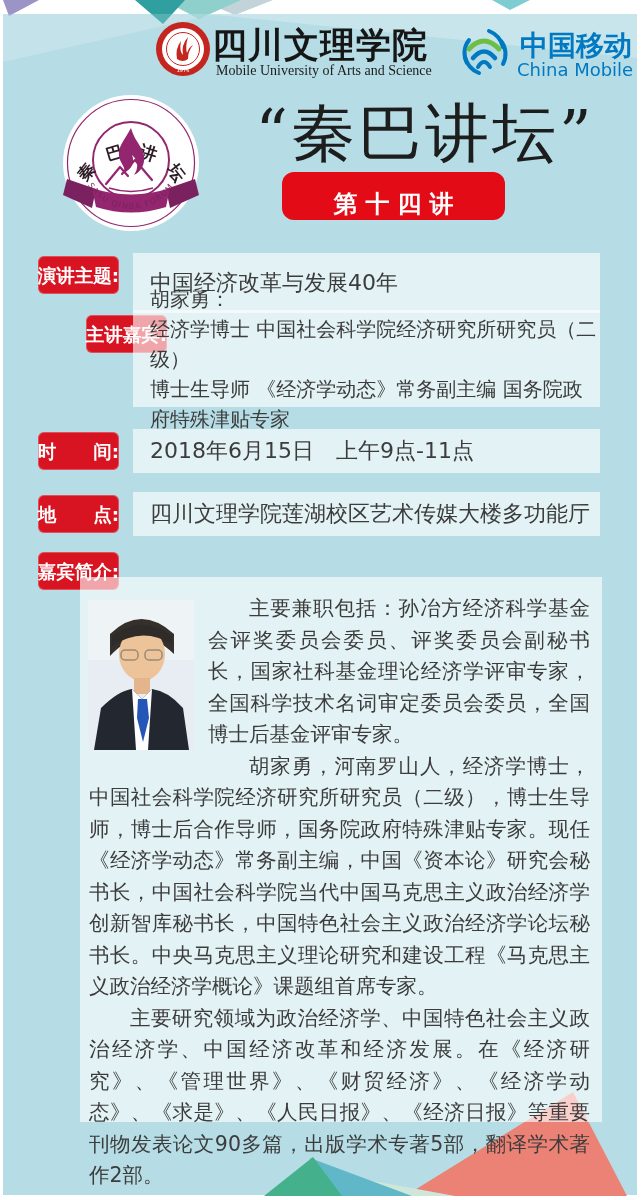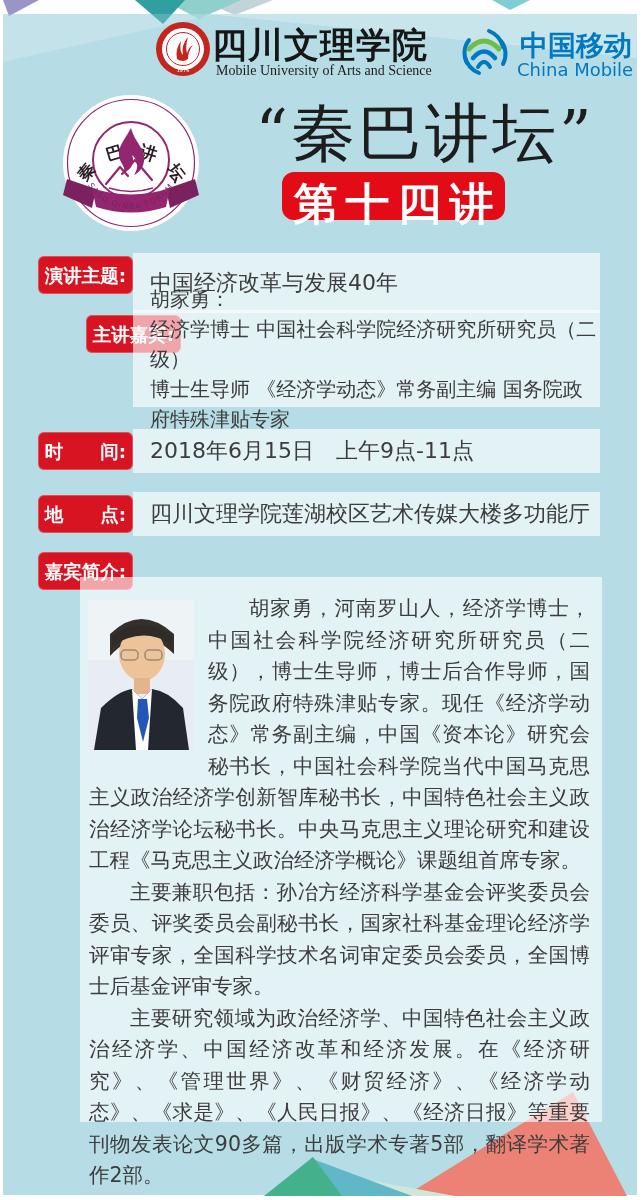--- a/index.html
+++ b/index.html
@@ -17,25 +17,25 @@
            font-family:"Liberation Serif","DejaVu Serif",serif;white-space:nowrap;}
   .cm-cn{left:520px;top:27px;font-size:28px;font-weight:bold;color:var(--blue);white-space:nowrap;}
   .cm-en{left:517px;top:59px;font-size:18px;color:var(--blue);white-space:nowrap;}
 
   
   .main-title{left:210px;top:90px;width:430px;text-align:center;font-size:64px;font-weight:normal;
               color:var(--ink);letter-spacing:3px;white-space:nowrap;
               font-family:"DejaVu Serif","Liberation Serif",serif;}
   .session-box{left:282px;top:172px;width:223px;height:48px;background:var(--red2);border-radius:12px;
                display:flex;align-items:center;justify-content:center;}
-  .session-box span{color:#fff;font-size:44px;font-weight:bold;letter-spacing:8px;text-indent:8px;
+  .session-box span{color:#fff;font-size:24px;font-weight:bold;letter-spacing:8px;text-indent:8px;
                     font-family:"DejaVu Serif","Liberation Serif",serif;margin-top:16px;}
 
   
-  .label{left:38px;width:95px;height:38px;background:var(--red);border-radius:6px;color:#fff;
+  .label{left:38px;width:81px;height:38px;background:var(--red);border-radius:6px;color:#fff;
          font-weight:bold;font-size:18.5px;display:flex;align-items:center;justify-content:center;
          white-space:pre;box-shadow:0 0 0 1px rgba(255,255,255,.25) inset;}
   .rowbox{left:133px;width:467px;background:rgba(255,255,255,0.62);color:var(--text);
           display:flex;align-items:center;padding-left:17px;box-sizing:border-box;font-size:22px;}
   .r1l{top:256px;} .r1b{top:253px;height:60px;}
   .r2l{top:315px;margin-left:48px;} .r2b{top:310px;height:97px;flex-direction:column;align-items:flex-start;justify-content:center;font-size:20px;line-height:30px;}
   .r3l{top:432px;} .r3b{top:429px;height:44px;}
   .r4l{top:495px;} .r4b{top:492px;height:44px;}
   .r5l{top:552px;}
 
@@ -152,17 +152,17 @@
       <path d="M22 34 Q53 4 86 34 L86 54 Q53 22 22 56 Z" fill="#35302c"></path>
       <ellipse cx="54" cy="54" rx="23" ry="27" fill="#edc39a"></ellipse>
       <path d="M24 36 Q54 14 84 36 L84 44 Q54 26 24 46 Z" fill="#2e2b28"></path>
       <rect x="33" y="50" width="17" height="10" rx="4" fill="none" stroke="#9a8a74" stroke-width="1.5"></rect>
       <rect x="57" y="50" width="17" height="10" rx="4" fill="none" stroke="#9a8a74" stroke-width="1.5"></rect>
       <rect x="46" y="78" width="16" height="16" fill="#e4b58d"></rect>
       <path d="M6 150 L13 108 Q30 91 44 89 L54 99 L64 89 Q80 91 95 108 L101 150 Z" fill="#23272f"></path>
       <polygon points="44,89 54,99 64,89 60,150 48,150" fill="#ffffff"></polygon>
       <polygon points="50,99 59,99 61,118 55,142 49,118" fill="#2456b8"></polygon>
     </svg>
+    <p>主要兼职包括：孙冶方经济科学基金会评奖委员会委员、评奖委员会副秘书长，国家社科基金理论经济学评审专家，全国科学技术名词审定委员会委员，全国博士后基金评审专家。</p>
     <p>胡家勇，河南罗山人，经济学博士，中国社会科学院经济研究所研究员（二级），博士生导师，博士后合作导师，国务院政府特殊津贴专家。现任《经济学动态》常务副主编，中国《资本论》研究会秘书长，中国社会科学院当代中国马克思主义政治经济学创新智库秘书长，中国特色社会主义政治经济学论坛秘书长。中央马克思主义理论研究和建设工程《马克思主义政治经济学概论》课题组首席专家。</p>
-    <p>主要兼职包括：孙冶方经济科学基金会评奖委员会委员、评奖委员会副秘书长，国家社科基金理论经济学评审专家，全国科学技术名词审定委员会委员，全国博士后基金评审专家。</p>
     <p>主要研究领域为政治经济学、中国特色社会主义政治经济学、中国经济改革和经济发展。在《经济研究》、《管理世界》、《财贸经济》、《经济学动态》、《求是》、《人民日报》、《经济日报》等重要刊物发表论文90多篇，出版学术专著5部，翻译学术著作2部。</p>
   </div>
 </div>
 
 </body></html>

